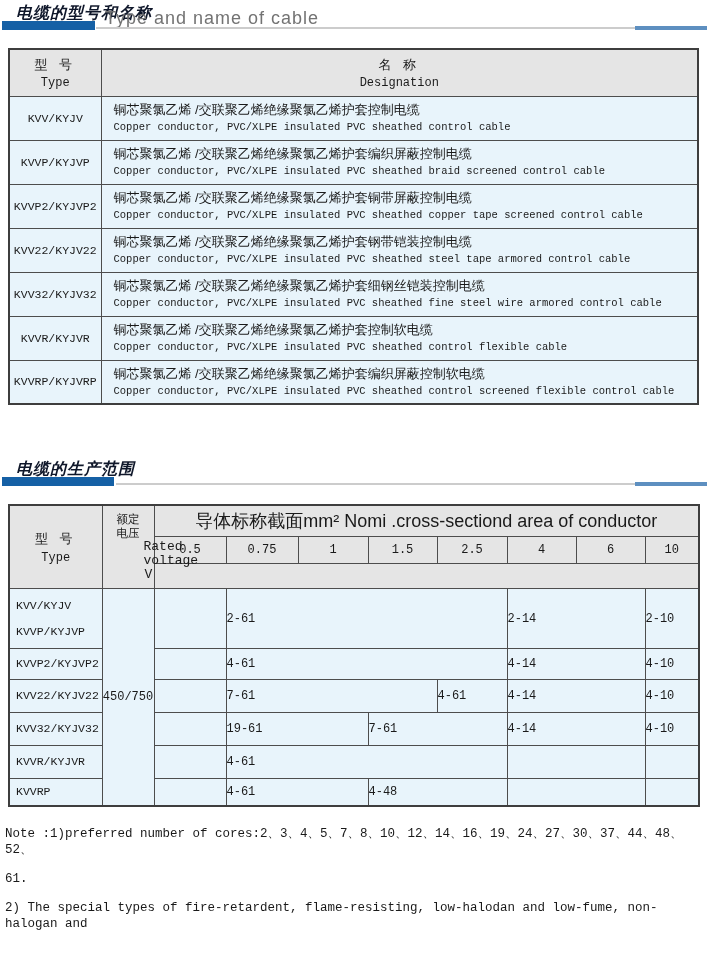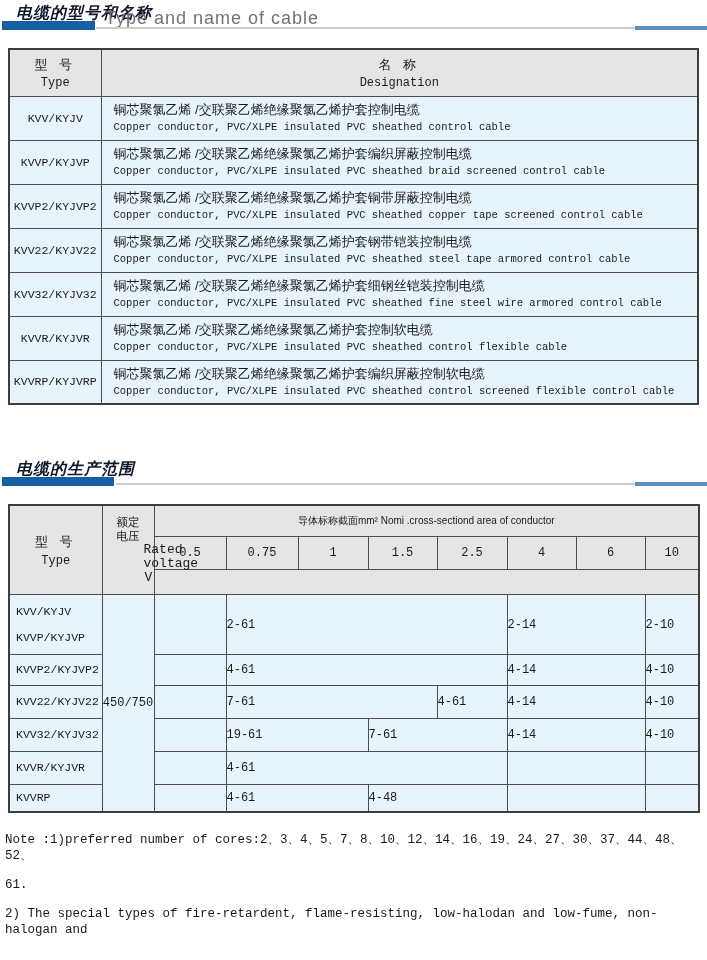--- a/index.html
+++ b/index.html
@@ -43,22 +43,22 @@
   .t1 .h-en{font-family:"Liberation Mono",monospace;font-size:12px;margin-top:2px;}
   .t1 .tc{text-align:center;font-family:"Liberation Mono",monospace;font-size:11.5px;}
   .t1 .dc{padding-left:12px;text-align:left;}
   .t1 .dzh{font-size:13px;line-height:17px;}
   .t1 .den{font-family:"Liberation Mono",monospace;font-size:10.5px;line-height:15px;margin-top:2px;white-space:nowrap;}
   
   .t2 .th-type .h-zh{font-size:13px;letter-spacing:4px;text-align:center;}
   .t2 .th-type .h-en{font-family:"Liberation Mono",monospace;font-size:12px;text-align:center;margin-top:3px;}
   .t2 .th-rated div{font-size:11.5px;line-height:14px;text-align:center;}
   .t2 .th-rated .rlat{font-family:"Liberation Mono",monospace;font-size:13px;margin-left:41px;}
-  .t2 .cond-title{font-size:10px;text-align:center;height:30px;}
-  .t2 tr.sizes{height:33px;padding-left:38px;}
+  .t2 .cond-title{font-size:18px;text-align:center;height:30px;}
+  .t2 tr.sizes{height:27px;padding-left:38px;}
   .t2 .sz{font-family:"Liberation Mono",monospace;font-size:12px;text-align:center;}
   .t2 tr.spacer{height:25px;}
   .t2 .tc2{text-align:left;padding-left:6px;font-family:"Liberation Mono",monospace;font-size:11.5px;}
   .t2 .tc2 div{line-height:26px;}
   .t2 .rv{font-family:"Liberation Mono",monospace;font-size:12px;text-align:center;}
   .t2 .dc2{font-family:"Liberation Mono",monospace;font-size:12px;}
   
   .notes{margin:19px 4px 0 5px;}
   .notes p{
     margin:0 0 13px 0;font-size:12.5px;line-height:16px;

